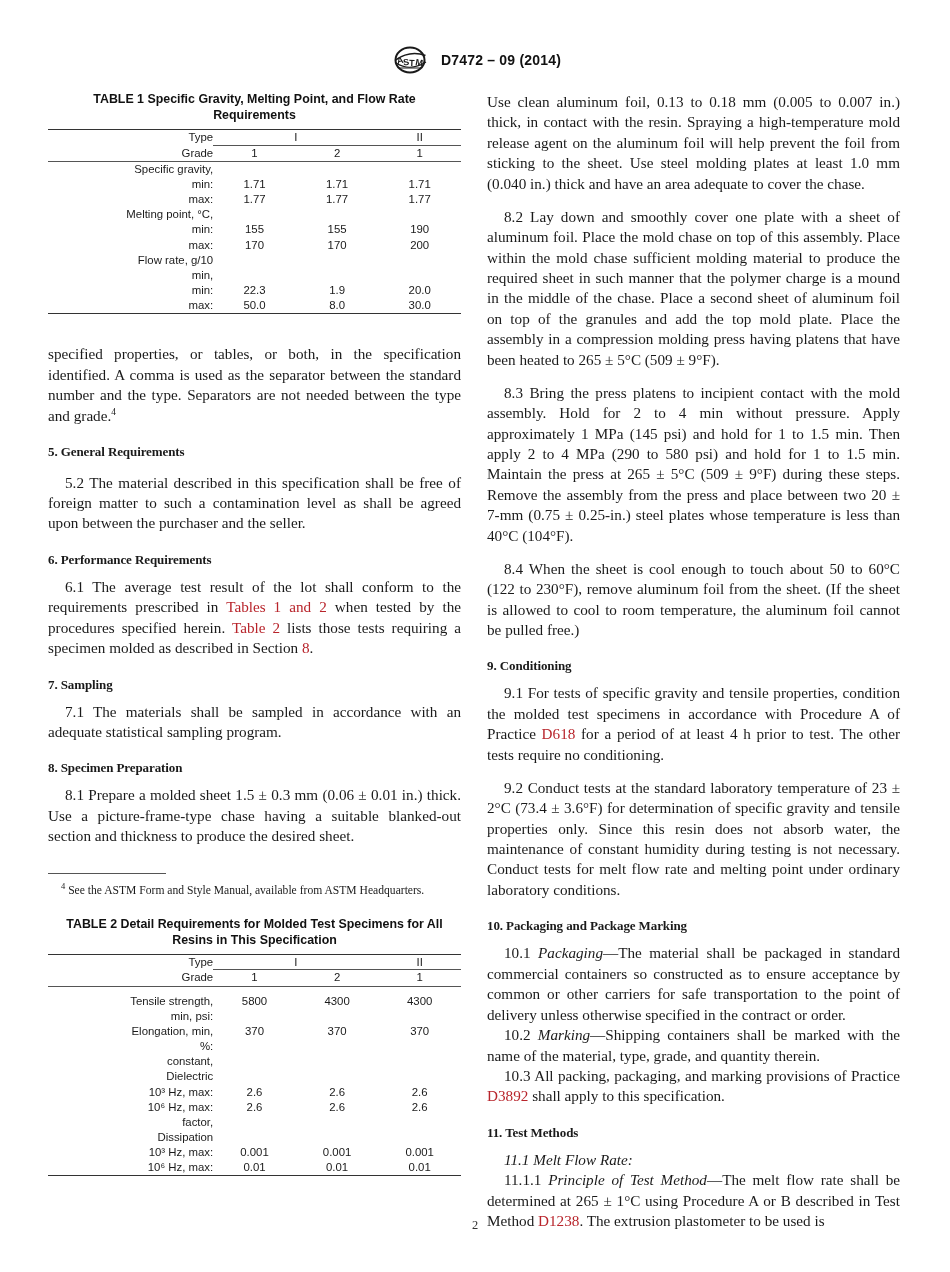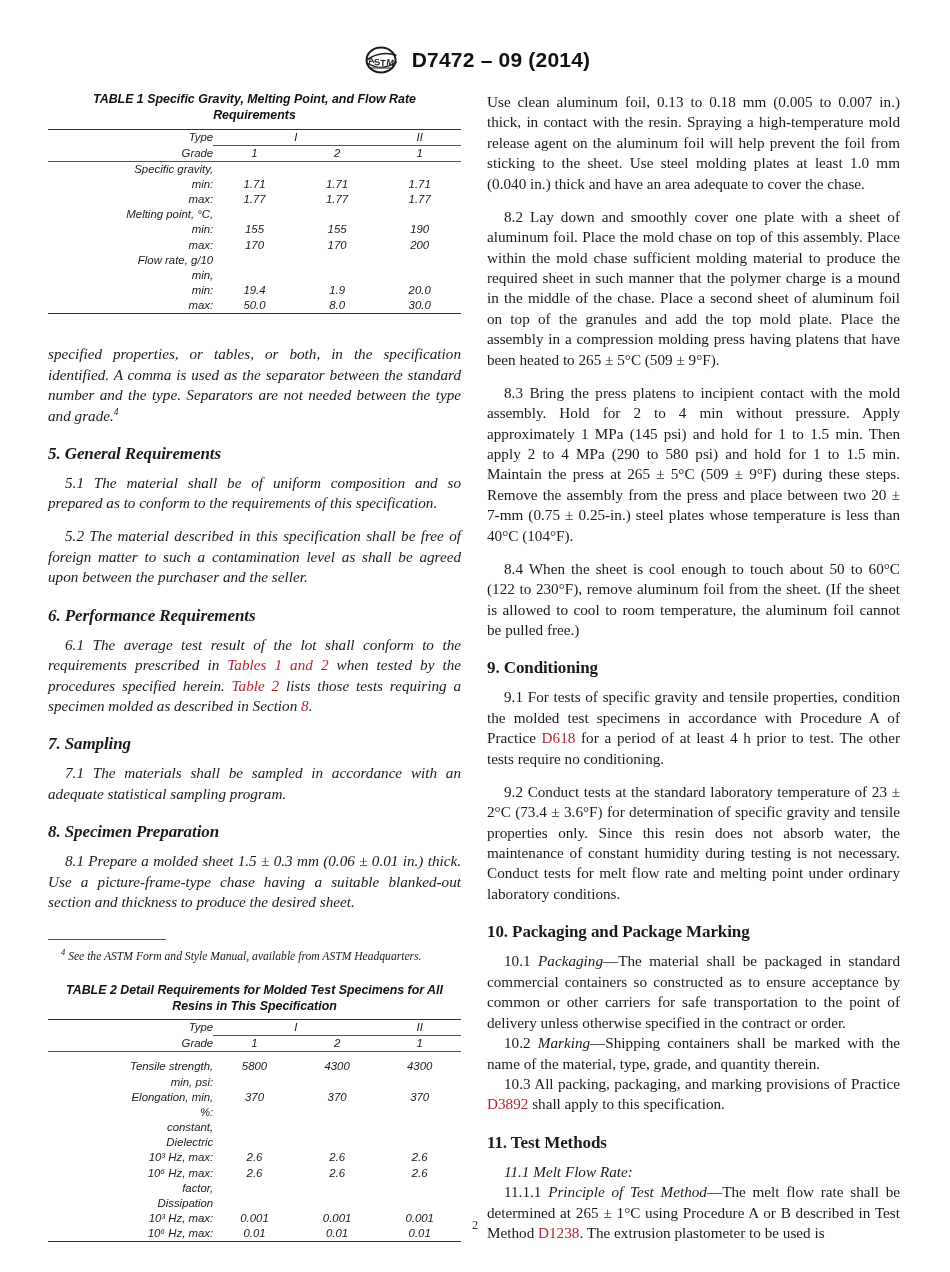--- a/index.html
+++ b/index.html
@@ -30,50 +30,50 @@
     gap: 10px;
   }
   .astm-logo {
     display: inline-block;
     width: 42px;
     height: 28px;
   }
   .doc-designation {
     font-family: "Liberation Sans", sans-serif;
     font-weight: bold;
-    font-size: 21px;
+    font-size: 14px;
     letter-spacing: 0.2px;
     color: #111;
   }
 
   
   .col {
     position: absolute;
     top: 92px;
     width: 413px;
   }
-  .col-left  { left: 48px; font-style: italic; }
+  .col-left  { left: 48px; }
   .col-right { left: 487px; }
 
   
   p.body {
     margin: 0 0 0 0;
     font-size: 15.2px;
     line-height: 1.345;
     text-align: justify;
     text-justify: inter-word;
     hyphens: none;
   }
   p.body.indent { text-indent: 17px; }
   p.gap { margin-top: 12.5px; }
   p.gap-sm { }
 
   h2.section {
     margin: 18px 0 9px 0;
-    font-size: 17px;
+    font-size: 13px;
     font-weight: bold;
     font-family: "Liberation Serif", serif;
     letter-spacing: -0.1px;
   }
 
   .lnk { color: #b8242b; }
   .ital { font-style: italic; }
   sup.fn { font-size: 9.5px; vertical-align: super; line-height: 0; }
 
   
@@ -238,41 +238,40 @@
         <td class="num"></td>
       </tr>
       <tr>
         <td class="lbl">min,</td>
         <td class="num"></td>
         <td class="num"></td>
         <td class="num"></td>
       </tr>
       <tr>
         <td class="lbl ind1">min:</td>
-        <td class="num">19.4</td>
+        <td class="num">22.3</td>
         <td class="num">1.9</td>
         <td class="num">20.0</td>
       </tr>
       <tr class="rule-bottom">
         <td class="lbl ind1 pad-bot">max:</td>
         <td class="num pad-bot">50.0</td>
         <td class="num pad-bot">8.0</td>
         <td class="num pad-bot">30.0</td>
       </tr>
     </tbody>
       </table>
   </div>
 
   <div class="sp-30"></div>
 
   <p class="body"><span>specified properties, or tables, or both, in the specification identified. A comma is used as the separator between the standard number and the type. Separators are not needed between the type and grade.</span><sup class="fn">4</sup></p>
 
   <h2 class="section">5.  General Requirements</h2>
 
-  <p class="body indent">5.1 The material shall be of uniform composition and so prepared as to conform to the requirements of this specification.</p>
 
   <p class="body indent gap">5.2  The material described in this specification shall be free of foreign matter to such a contamination level as shall be agreed upon between the purchaser and the seller.</p>
 
   <h2 class="section">6.  Performance Requirements</h2>
 
   <p class="body indent"><span>6.1   The average test result of the lot shall conform to the requirements prescribed in </span><span class="lnk">Tables 1 and 2</span><span> when tested by the procedures specified herein. </span><span class="lnk">Table 2</span><span> lists those tests requiring a specimen molded as described in Section </span><span class="lnk">8</span><span>.</span></p>
 
   <h2 class="section">7.  Sampling</h2>
 
   <p class="body indent">7.1 The materials shall be sampled in accordance with an adequate statistical sampling program.</p>

